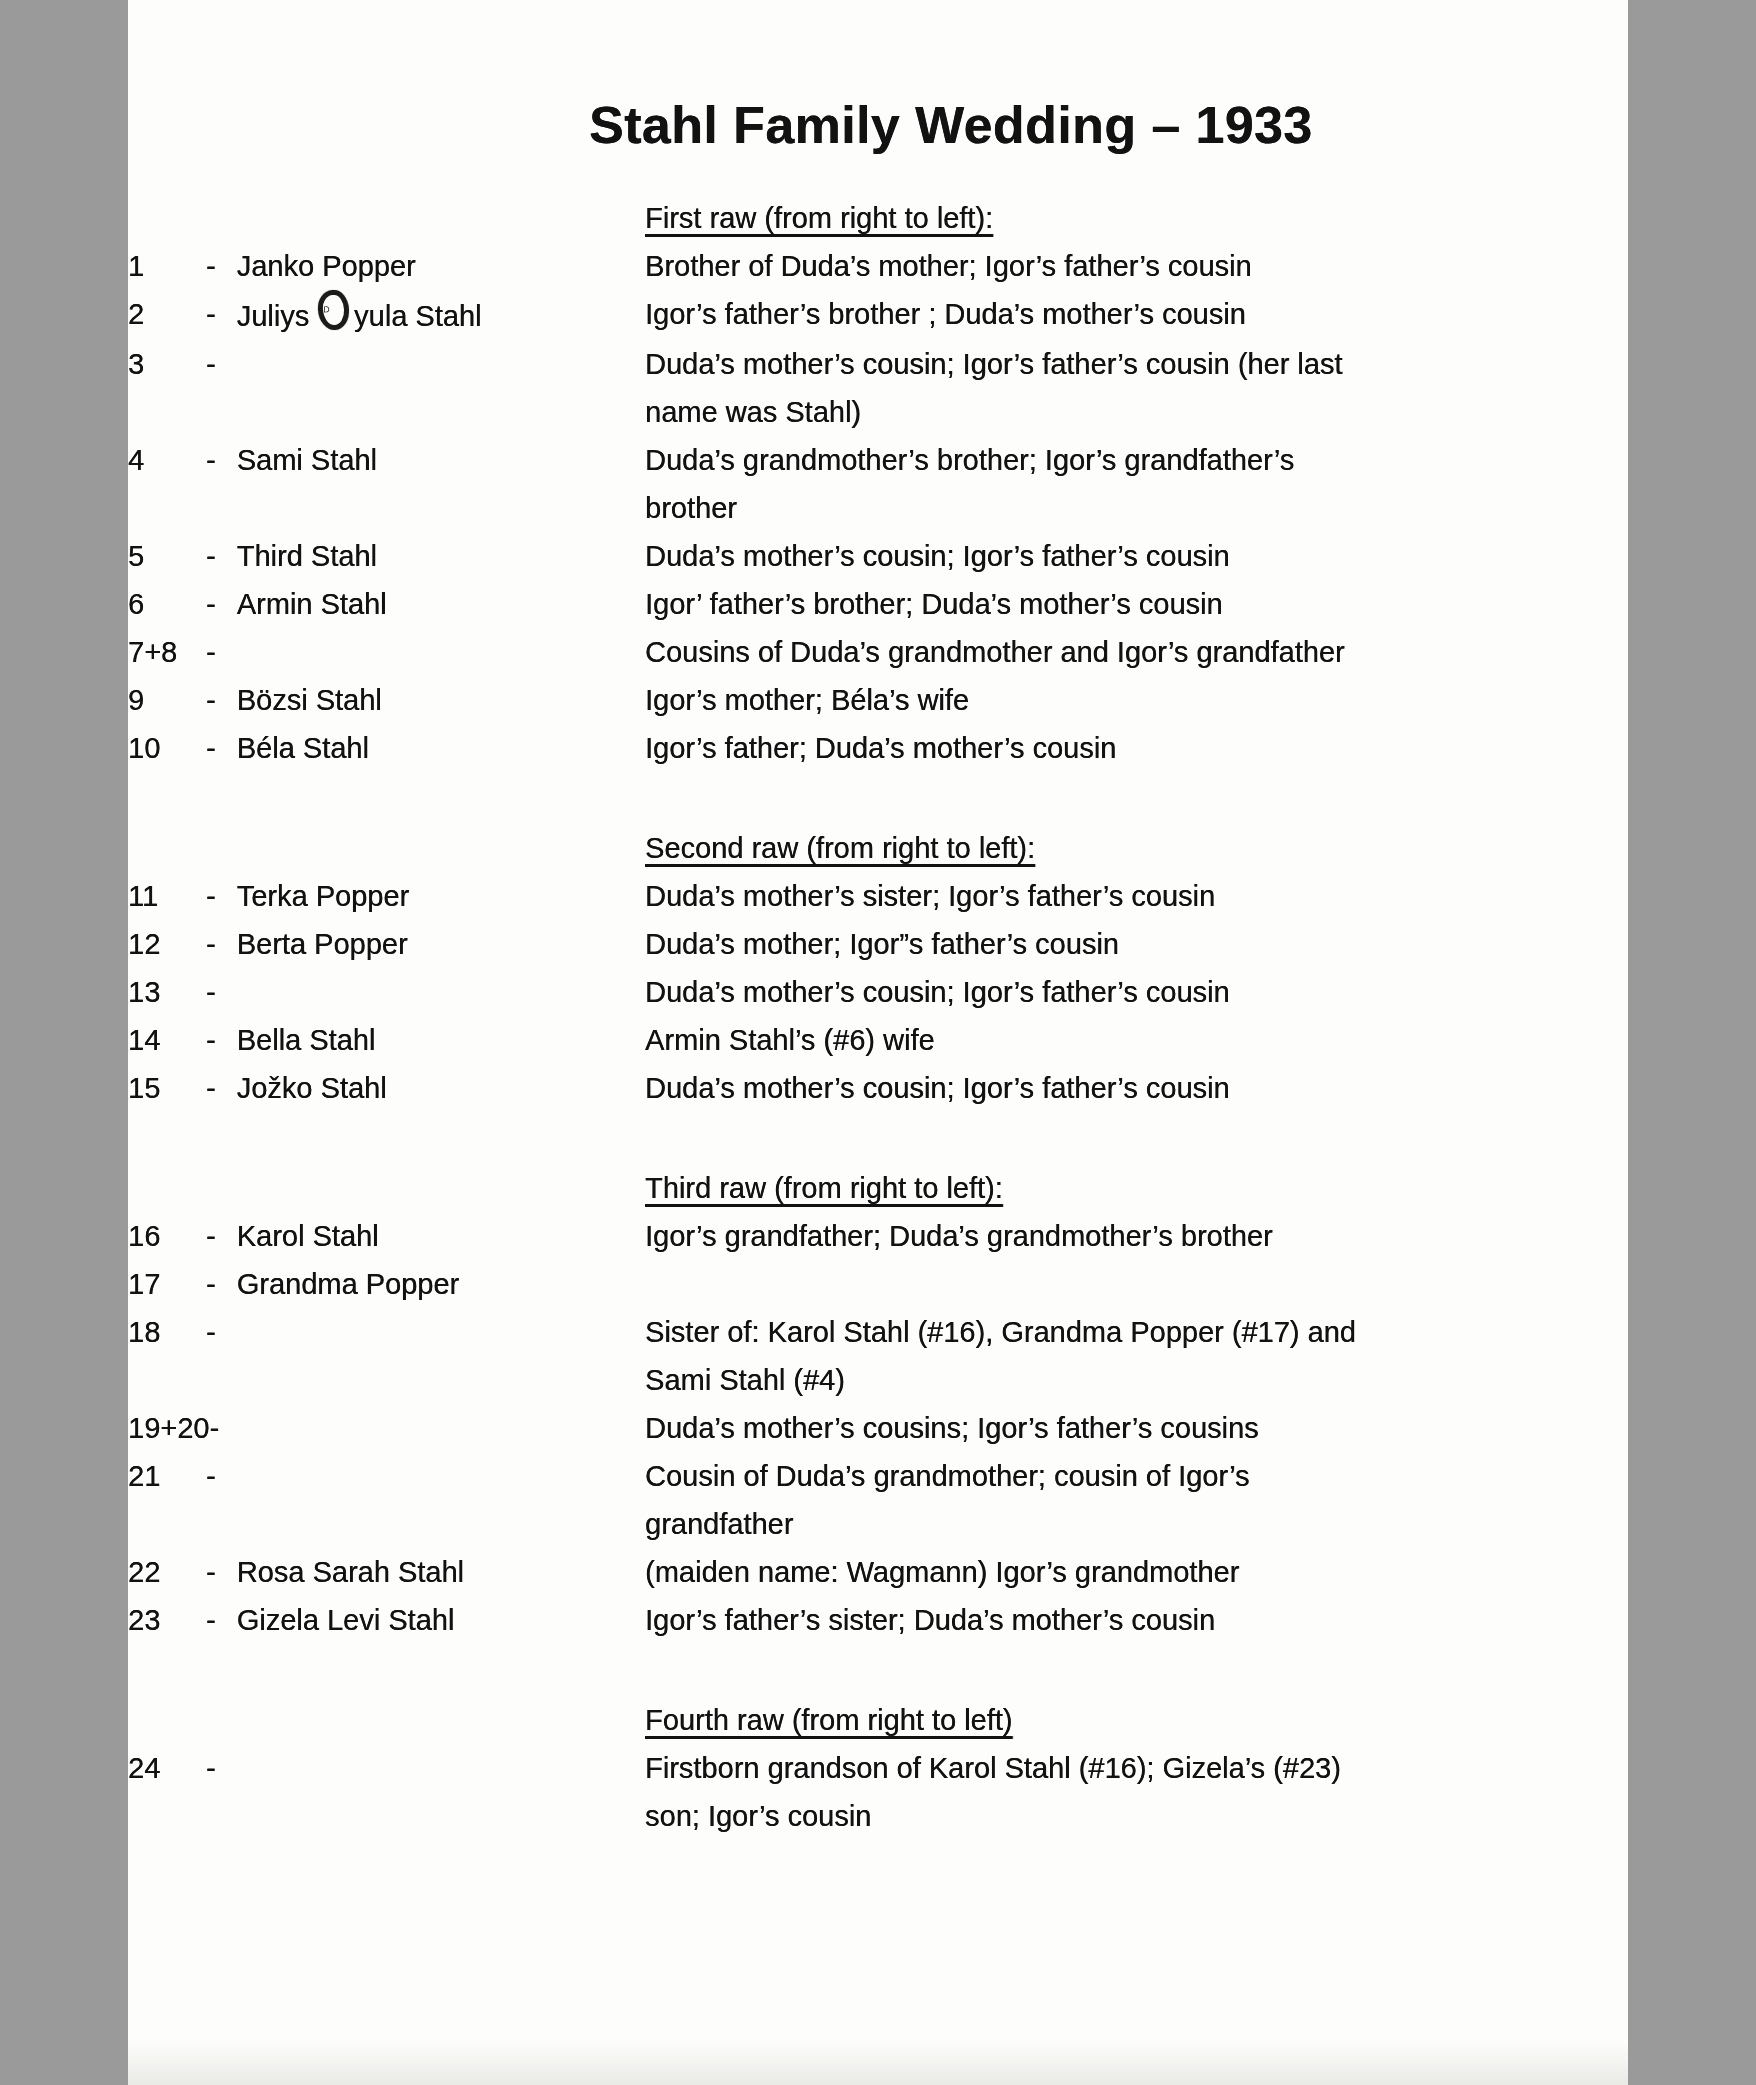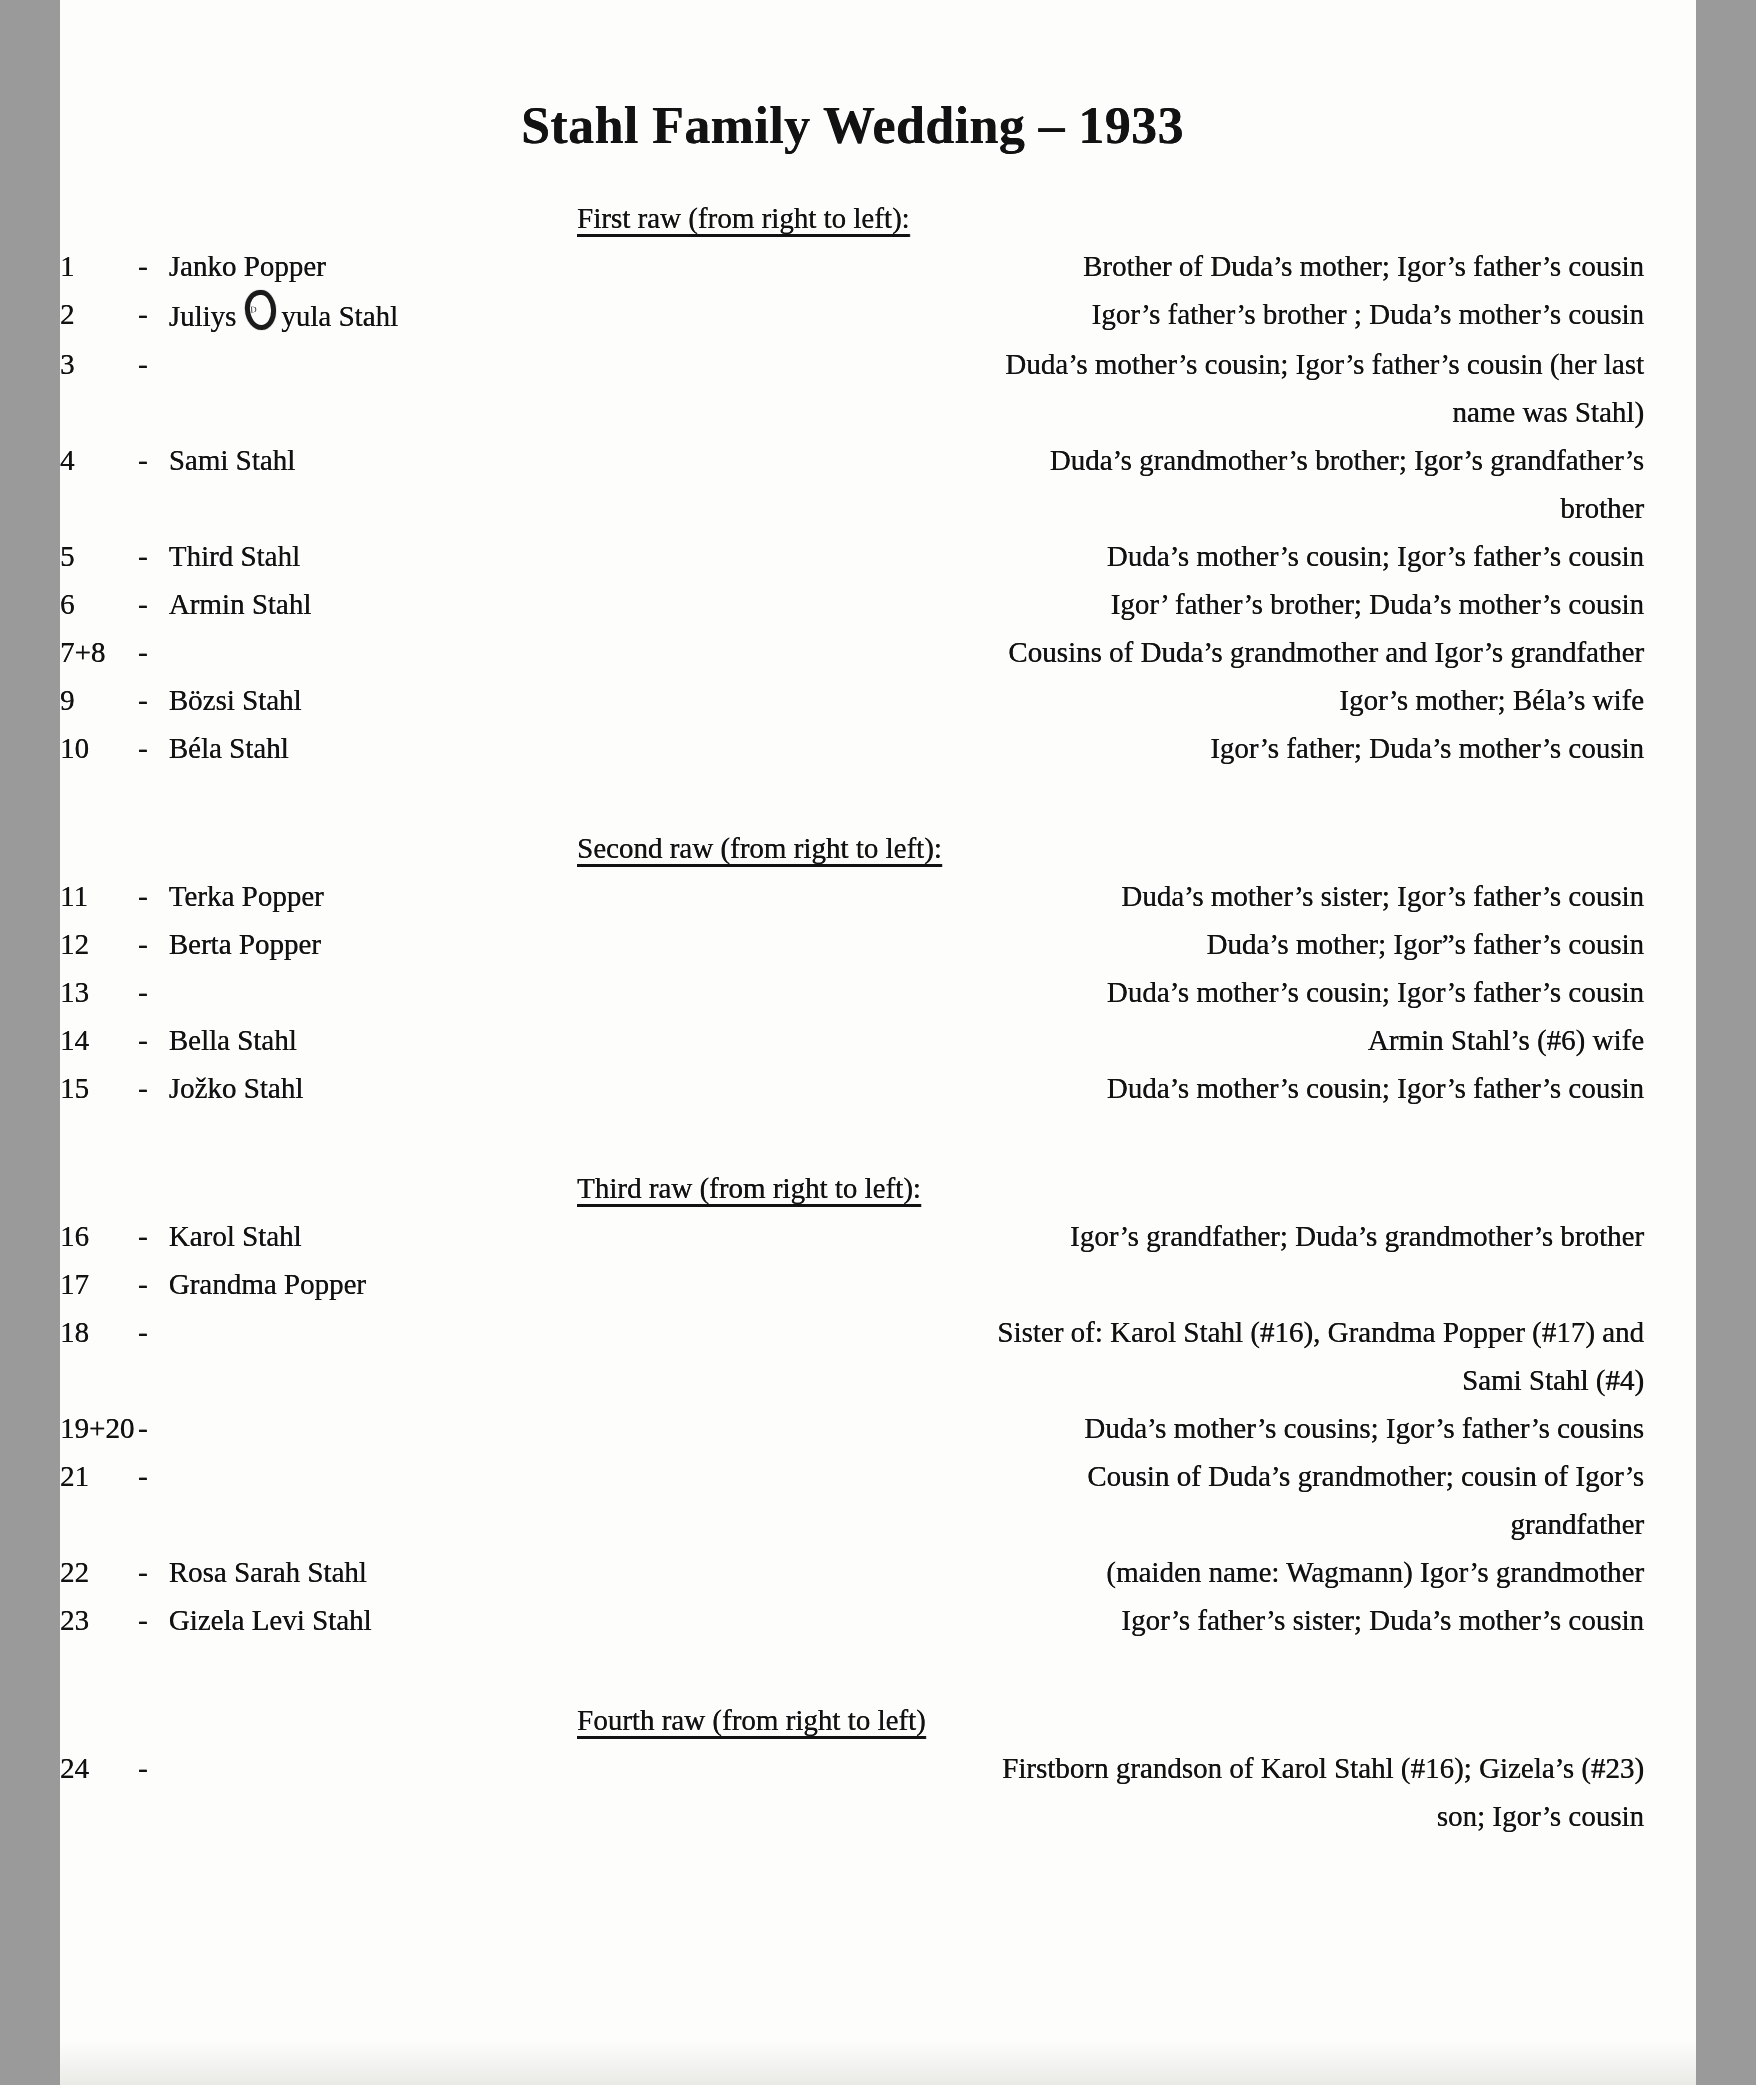--- a/index.html
+++ b/index.html
@@ -1,23 +1,23 @@
 <!DOCTYPE html>
 <html style="font-size:14px"><head>
 <meta charset="utf-8">
 <style>
   html,body{margin:0;padding:0;background:#9a9a9a;}
   .page{
     position:relative;
-    width:1636px;
+    width:1500px;
     height:2086px;
     margin:0 auto;
     background:#fdfdfb;
     overflow:hidden;
-    font-family:Liberation Serif, serif;
+    font-family:Liberation Sans, sans-serif;
     color:#121212;
     text-shadow:0.3px 0 0 #1a1a1a; 
   }
   .title{
     margin:0;
     padding-top:97px;
     margin-left:461px;
     font-size:52px;
     line-height:57px;
     font-weight:bold;
@@ -44,21 +44,21 @@
     min-width:0;
   }
   .num{min-width:78px;}
   .dash{margin-right:21px;}
   .name{white-space:nowrap;}
   .section-header{
     text-decoration:underline;
     text-decoration-thickness:2.6px;
     text-underline-offset:6px;
   }
-  .desc{white-space:nowrap;text-align:right;}
+  .desc{white-space:nowrap;}
   
   .smudge{
     display:inline-block;
     width:21px;
     height:29.5px;
     margin:0 5.2px -3.5px 8.7px;
     border:5.2px solid #1b1b1b;
     border-radius:50% 46% 48% 52% / 46% 52% 50% 54%;
     transform:rotate(-3deg);
     color:transparent;

